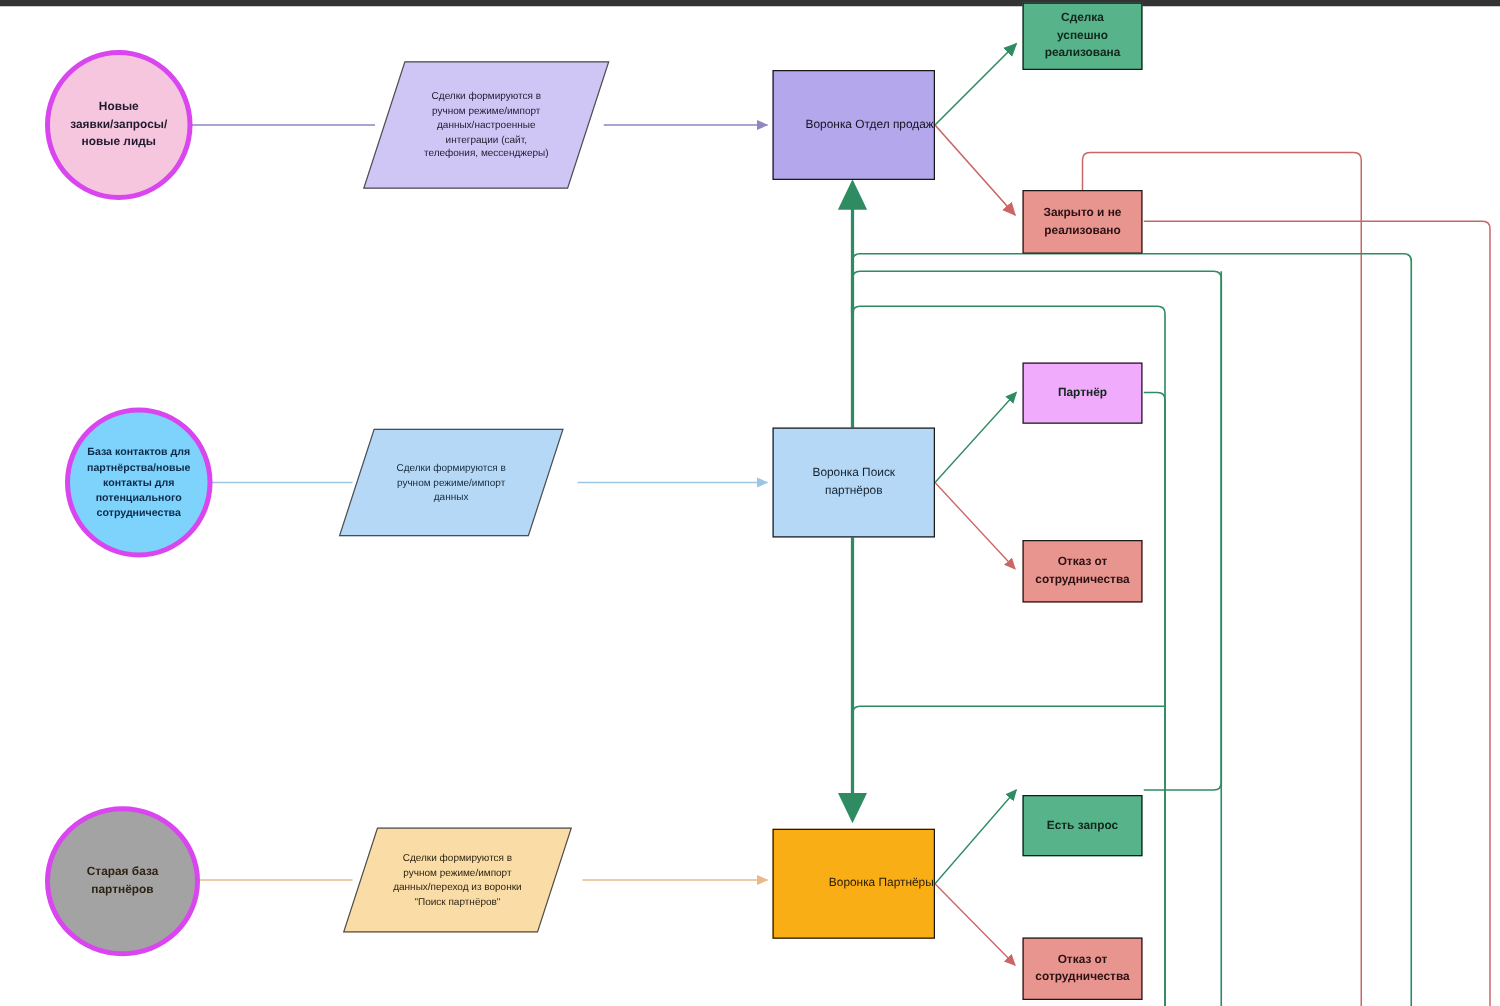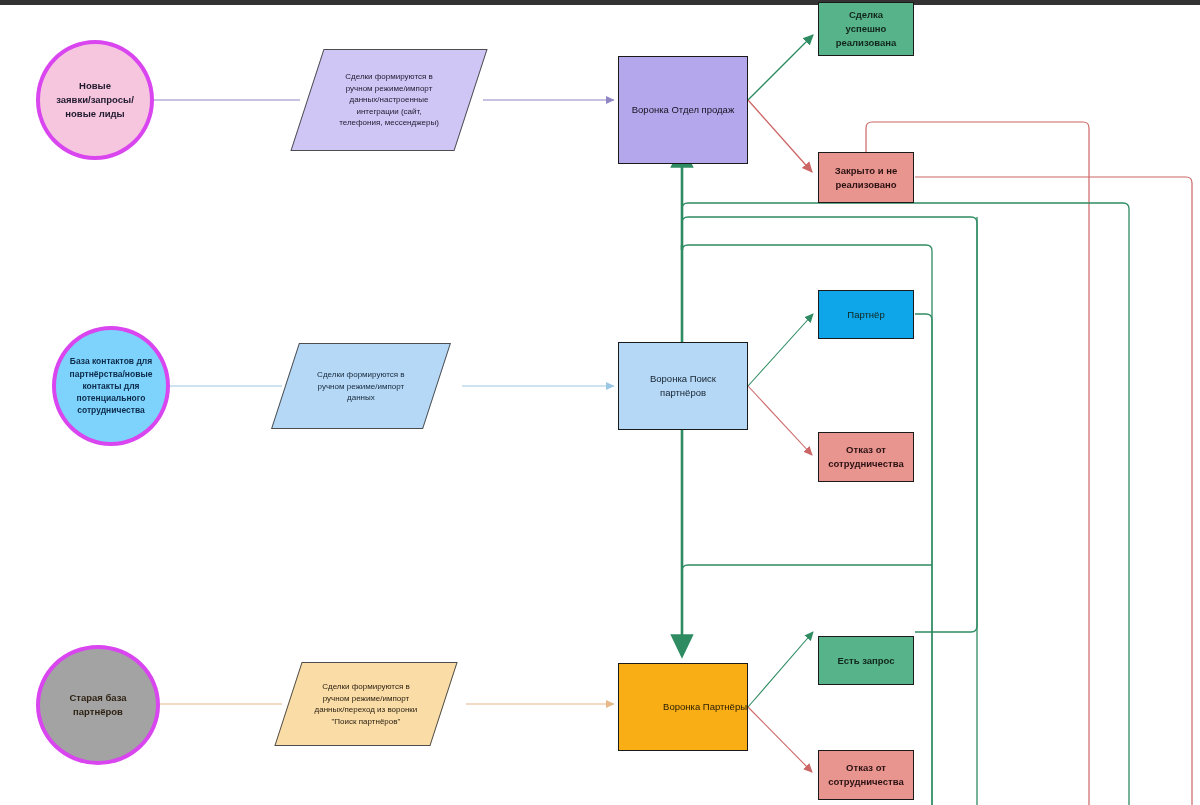--- a/index.html
+++ b/index.html
@@ -93,21 +93,21 @@
   </div>
 
   <div class="node para" style="left:307px;top:49px;width:164px;height:102px;background:#cfc6f5;font-size:8px;color:#1f1a2e;">
     <span class="lbl" style="white-space:pre-line;">Сделки формируются в
 ручном режиме/импорт
 данных/настроенные
 интеграции (сайт,
 телефония, мессенджеры)</span>
   </div>
 
-  <div class="node rect" style="left:618px;top:56px;width:130px;height:108px;background:#b4a7ec;font-size:9.5px;color:#15131f;">
+  <div class="node rect" style="left:618px;top:56px;width:130px;height:88px;background:#b4a7ec;font-size:9.5px;color:#15131f;text-align:right;">
     <span class="lbl" style="white-space:pre-line;">Воронка Отдел продаж</span>
   </div>
 
   <div class="node rect" style="left:818px;top:2px;width:96px;height:54px;background:#57b389;font-size:9.5px;color:#11261c;font-weight:bold;">
     <span class="lbl" style="white-space:pre-line;">Сделка
 успешно
 реализована</span>
   </div>
 
   <div class="node rect" style="left:818px;top:152px;width:96px;height:51px;background:#e8948f;font-size:9.5px;color:#2b1212;font-weight:bold;">
@@ -127,21 +127,21 @@
     <span class="lbl" style="white-space:pre-line;">Сделки формируются в
 ручном режиме/импорт
 данных</span>
   </div>
 
   <div class="node rect" style="left:618px;top:342px;width:130px;height:88px;background:#b5d8f6;font-size:9.5px;color:#15222e;align-items:center;">
     <span class="lbl" style="white-space:pre-line;">Воронка Поиск
 партнёров</span>
   </div>
 
-  <div class="node rect" style="left:818px;top:290px;width:96px;height:49px;background:#0ea5e9;font-size:9.5px;color:#11261c;font-weight:normal;">
+  <div class="node rect" style="left:818px;top:290px;width:96px;height:49px;background:#f0abfc;font-size:9.5px;color:#11261c;font-weight:bold;">
     <span class="lbl" style="white-space:pre-line;">Партнёр</span>
   </div>
 
   <div class="node rect" style="left:818px;top:432px;width:96px;height:50px;background:#e8948f;font-size:9.5px;color:#2b1212;font-weight:bold;">
     <span class="lbl" style="white-space:pre-line;">Отказ от
 сотрудничества</span>
   </div>
 
   <div class="node ellipse" style="left:36px;top:645px;width:124px;height:120px;background:#a3a3a3;font-size:9.5px;color:#2e2314;">
     <span class="lbl" style="white-space:pre-line;">Старая база

